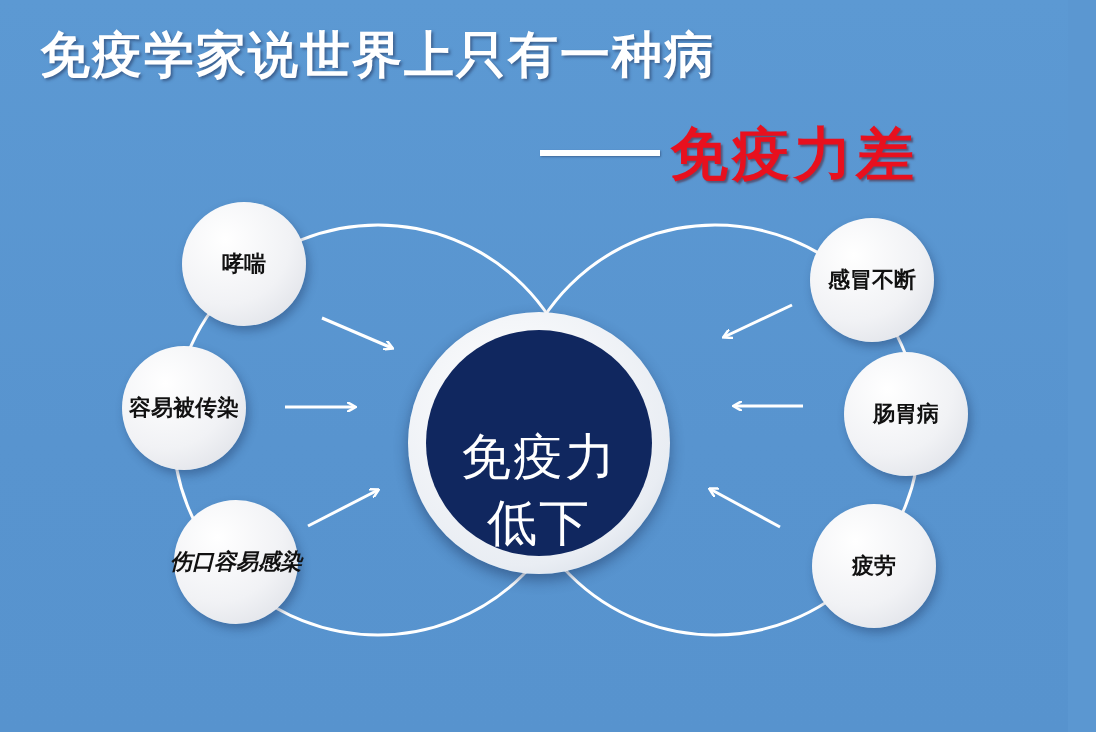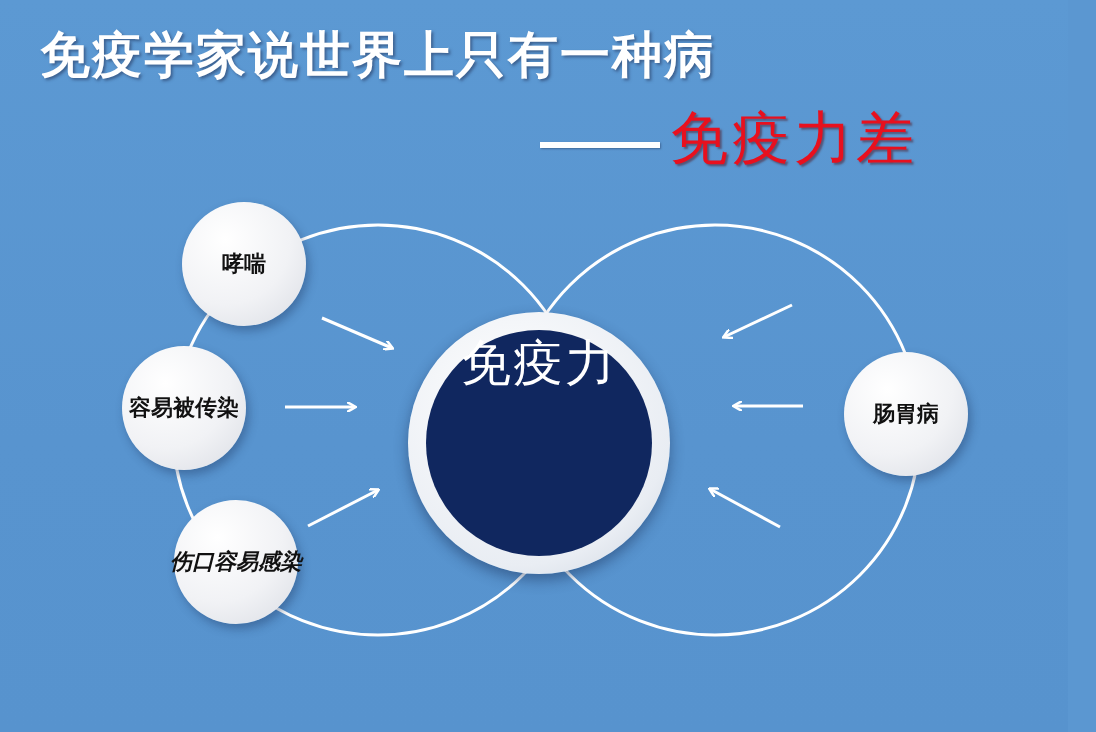--- a/index.html
+++ b/index.html
@@ -1,24 +1,24 @@
 <!DOCTYPE html>
 <html><head>
 <meta charset="utf-8">
 <style>
   html, body { margin:0; padding:0; }
   body { width:1096px; height:732px; overflow:hidden; background:#5b97d1; font-family:"DejaVu Sans", sans-serif; }
   .canvas { position:relative; width:1068px; height:732px; background:linear-gradient(180deg,#5c99d3 0%,#5894cf 60%,#5793ce 100%); }
   .title { position:absolute; left:40px; top:22px; font-size:50px; font-weight:bold; color:#ffffff; letter-spacing:2px; text-shadow:2px 2px 3px rgba(40,60,100,0.6); white-space:nowrap; }
   .subtitle-row { position:absolute; left:540px; top:100px; display:flex; align-items:center; }
   .dash { width:120px; height:6px; background:#ffffff; margin-right:10px; margin-top:12px; box-shadow:1px 1px 2px rgba(40,60,100,0.5); }
-  .subtitle { font-size:58px; font-weight:normal; color:#e8101e; letter-spacing:4px; text-shadow:2px 2px 2px rgba(80,20,30,0.5); white-space:nowrap; }
+  .subtitle { font-size:58px; font-weight:bold; color:#e8101e; letter-spacing:4px; text-shadow:2px 2px 2px rgba(80,20,30,0.5); white-space:nowrap;margin-top:16px; }
   svg.lines { position:absolute; left:0; top:0; }
   .center-outer { position:absolute; left:408px; top:312px; width:262px; height:262px; border-radius:50%; background:radial-gradient(circle at 40% 35%, #ffffff 0%, #e9edf3 70%, #c9d1dd 100%); box-shadow:0 6px 14px rgba(20,40,80,0.45); }
-  .center-inner { position:absolute; left:18px; top:18px; width:226px; height:226px; border-radius:50%; background:#10275f; display:flex; flex-direction:column; align-items:center; justify-content:space-between; }
+  .center-inner { position:absolute; left:18px; top:18px; width:226px; height:226px; border-radius:50%; background:#10275f; display:flex; flex-direction:column; align-items:center; justify-content:flex-end; }
   .center-inner span { color:#ffffff; font-size:50px; line-height:66px; letter-spacing:2px; }
   .node { position:absolute; width:124px; height:124px; border-radius:50%; background:radial-gradient(circle at 35% 30%, #ffffff 0%, #f1f2f5 55%, #d9dce3 100%); box-shadow:3px 5px 10px rgba(20,40,80,0.35); display:flex; align-items:center; justify-content:center; }
   .node span { font-size:22px; font-weight:bold; color:#111111; white-space:nowrap; }
 </style>
 </head>
 <body>
 
 <div class="canvas">
 
   <div class="title">免疫学家说世界上只有一种病</div>
@@ -42,30 +42,37 @@
     <line x1="308" y1="526" x2="378" y2="490" stroke="#ffffff" stroke-width="3" marker-end="url(#ah)"></line>
 
     <line x1="792" y1="305" x2="724" y2="337" stroke="#ffffff" stroke-width="3" marker-end="url(#ah)"></line>
     <line x1="803" y1="406" x2="734" y2="406" stroke="#ffffff" stroke-width="3" marker-end="url(#ah)"></line>
     <line x1="780" y1="527" x2="710" y2="489" stroke="#ffffff" stroke-width="3" marker-end="url(#ah)"></line>
   </svg>
 
   <div class="center-outer">
     <div class="center-inner">
       <span>免疫力</span>
+      <span>低下</span>
     </div>
   </div>
 
   <div class="node" style="left:182px; top:202px;text-align:right;">
     <span>哮喘</span>
   </div>
   <div class="node" style="left:122px; top:346px;">
     <span>容易被传染</span>
   </div>
   <div class="node" style="left:174px; top:500px;font-style:italic;">
     <span>伤口容易感染</span>
   </div>
 
+  <div class="node" style="left:810px; top:218px;">
+    <span>感冒不断</span>
+  </div>
   <div class="node" style="left:844px; top:352px;text-align:right;">
     <span>肠胃病</span>
+  </div>
+  <div class="node" style="left:812px; top:504px;">
+    <span>疲劳</span>
   </div>
 
 </div>
 
 </body></html>

